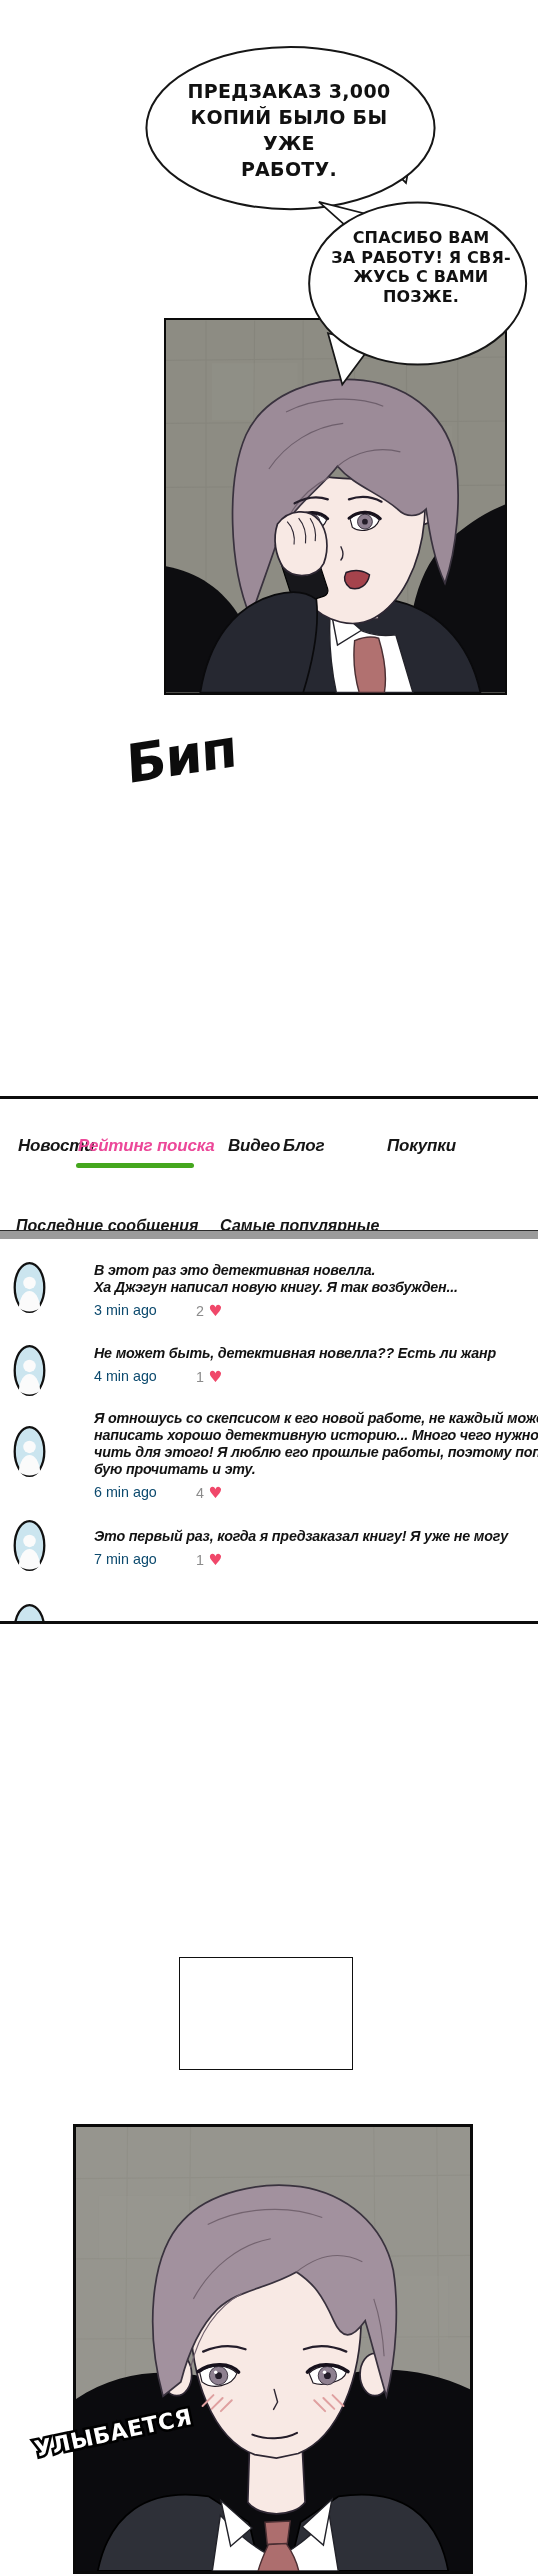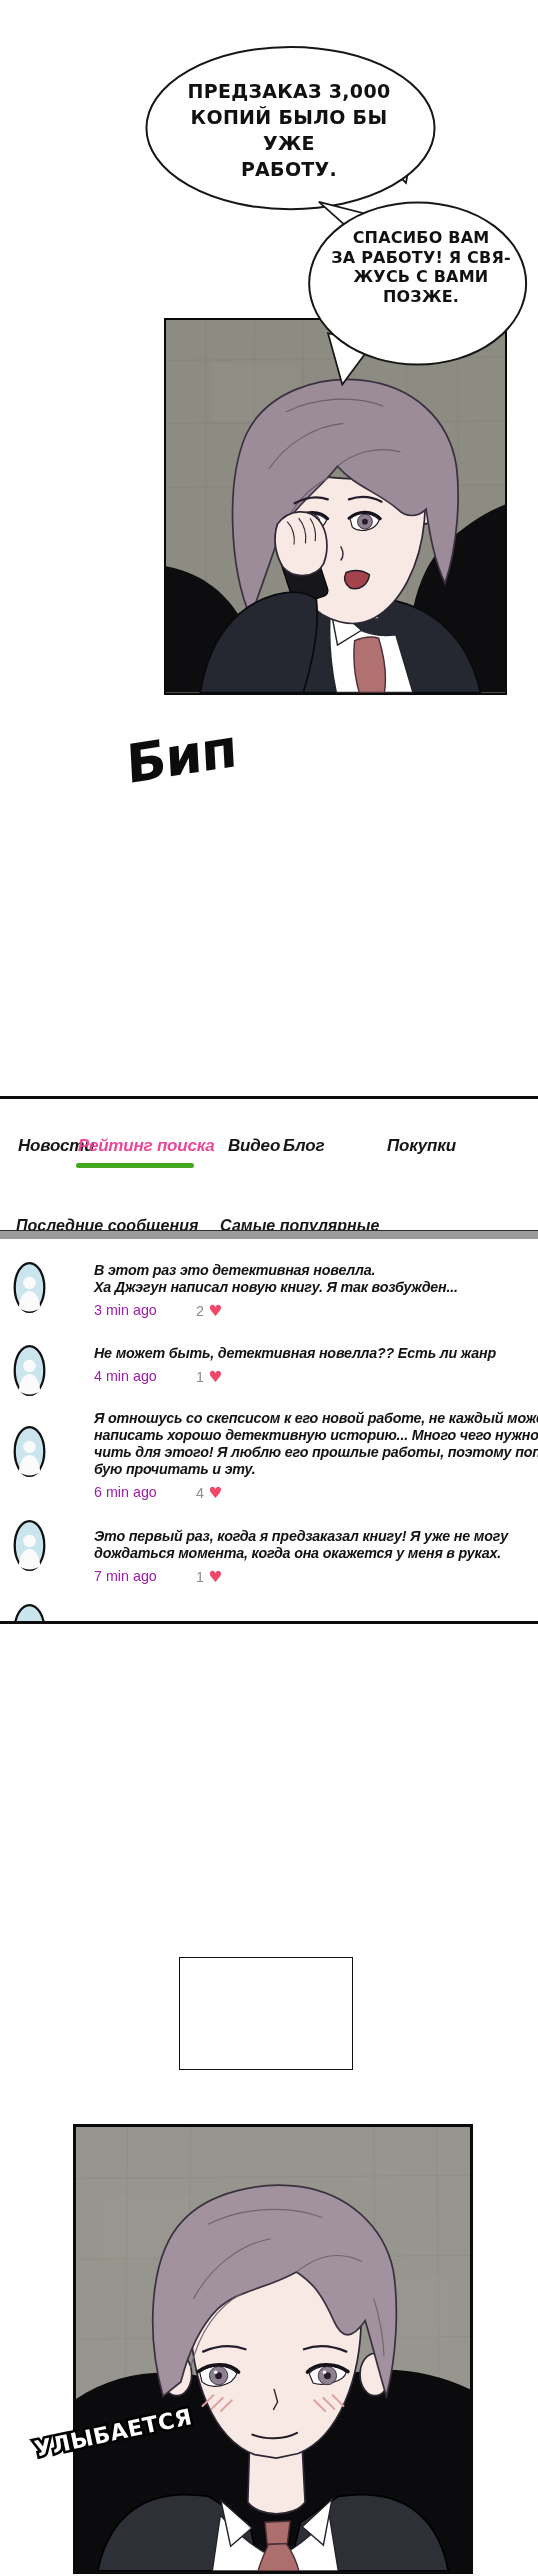--- a/index.html
+++ b/index.html
@@ -54,21 +54,21 @@
   .comment{position:absolute;left:0;width:538px;}
   .comment.c0{top:1261px;}.comment.c1{top:1344px;}.comment.c2{top:1425px;}.comment.c3{top:1519px;}
   .avatar{position:absolute;left:12.6px;top:0;width:33px;height:53px;}
   .comment-body{position:absolute;left:94px;top:1.1px;width:401px;}
   .c2 .comment-body{top:-15px;}
   .c3 .comment-body{top:9.2px;}
   .tline{font-family:"Liberation Sans",sans-serif;font-weight:700;font-style:italic;font-size:14.3px;
          line-height:17px;color:#121212;letter-spacing:-0.2px;white-space:nowrap;}
   .comment-meta{position:relative;margin-top:5.7px;height:18.3px;}
   .time{position:absolute;left:0;top:0;font-family:"Liberation Sans",sans-serif;font-size:14.3px;
-        color:#a21caf;}
+        color:#0c4a6e;}
   .likes{position:absolute;left:102px;top:0;cursor:pointer;}
   .like-count{font-family:"Liberation Sans",sans-serif;font-size:14.3px;color:#8b8b8b;margin-right:4.6px;}
   .heart{font-size:15.5px;color:#f0486a;}
   #avatar-clip{position:absolute;left:12.6px;top:1603px;width:33px;height:18px;overflow:hidden;z-index:2;}
   #avatar-clip .avatar{position:static;display:block;}
 </style>
 </head>
 <body>
 
 <div id="page">
@@ -254,21 +254,20 @@
 
   <div class="comment c3">
     <svg class="avatar" width="33" height="53" viewBox="0 0 58 92">
       <ellipse cx="29" cy="46" rx="26" ry="43" fill="#cbe5ef" stroke="#111" stroke-width="4"></ellipse>
       <circle cx="29" cy="38" r="11" fill="#fbfbfb"></circle>
       <path d="M10,82 C12,62 20,52 29,52 C38,52 46,62 48,82 C36,90 22,90 10,82 Z" fill="#fbfbfb"></path>
     </svg>
     <div class="comment-body">
       <div class="comment-text">
             <div class="tline">Это первый раз, когда я предзаказал книгу! Я уже не могу</div>
-            <div class="tline">дождаться момента, когда она окажется у меня в руках.</div>
           </div>
       <div class="comment-meta">
         <span class="time">7 min ago</span>
         <span class="likes">
           <span class="like-count">1</span><span class="heart">♥</span>
         </span>
       </div>
     </div>
   </div>
 </div>

